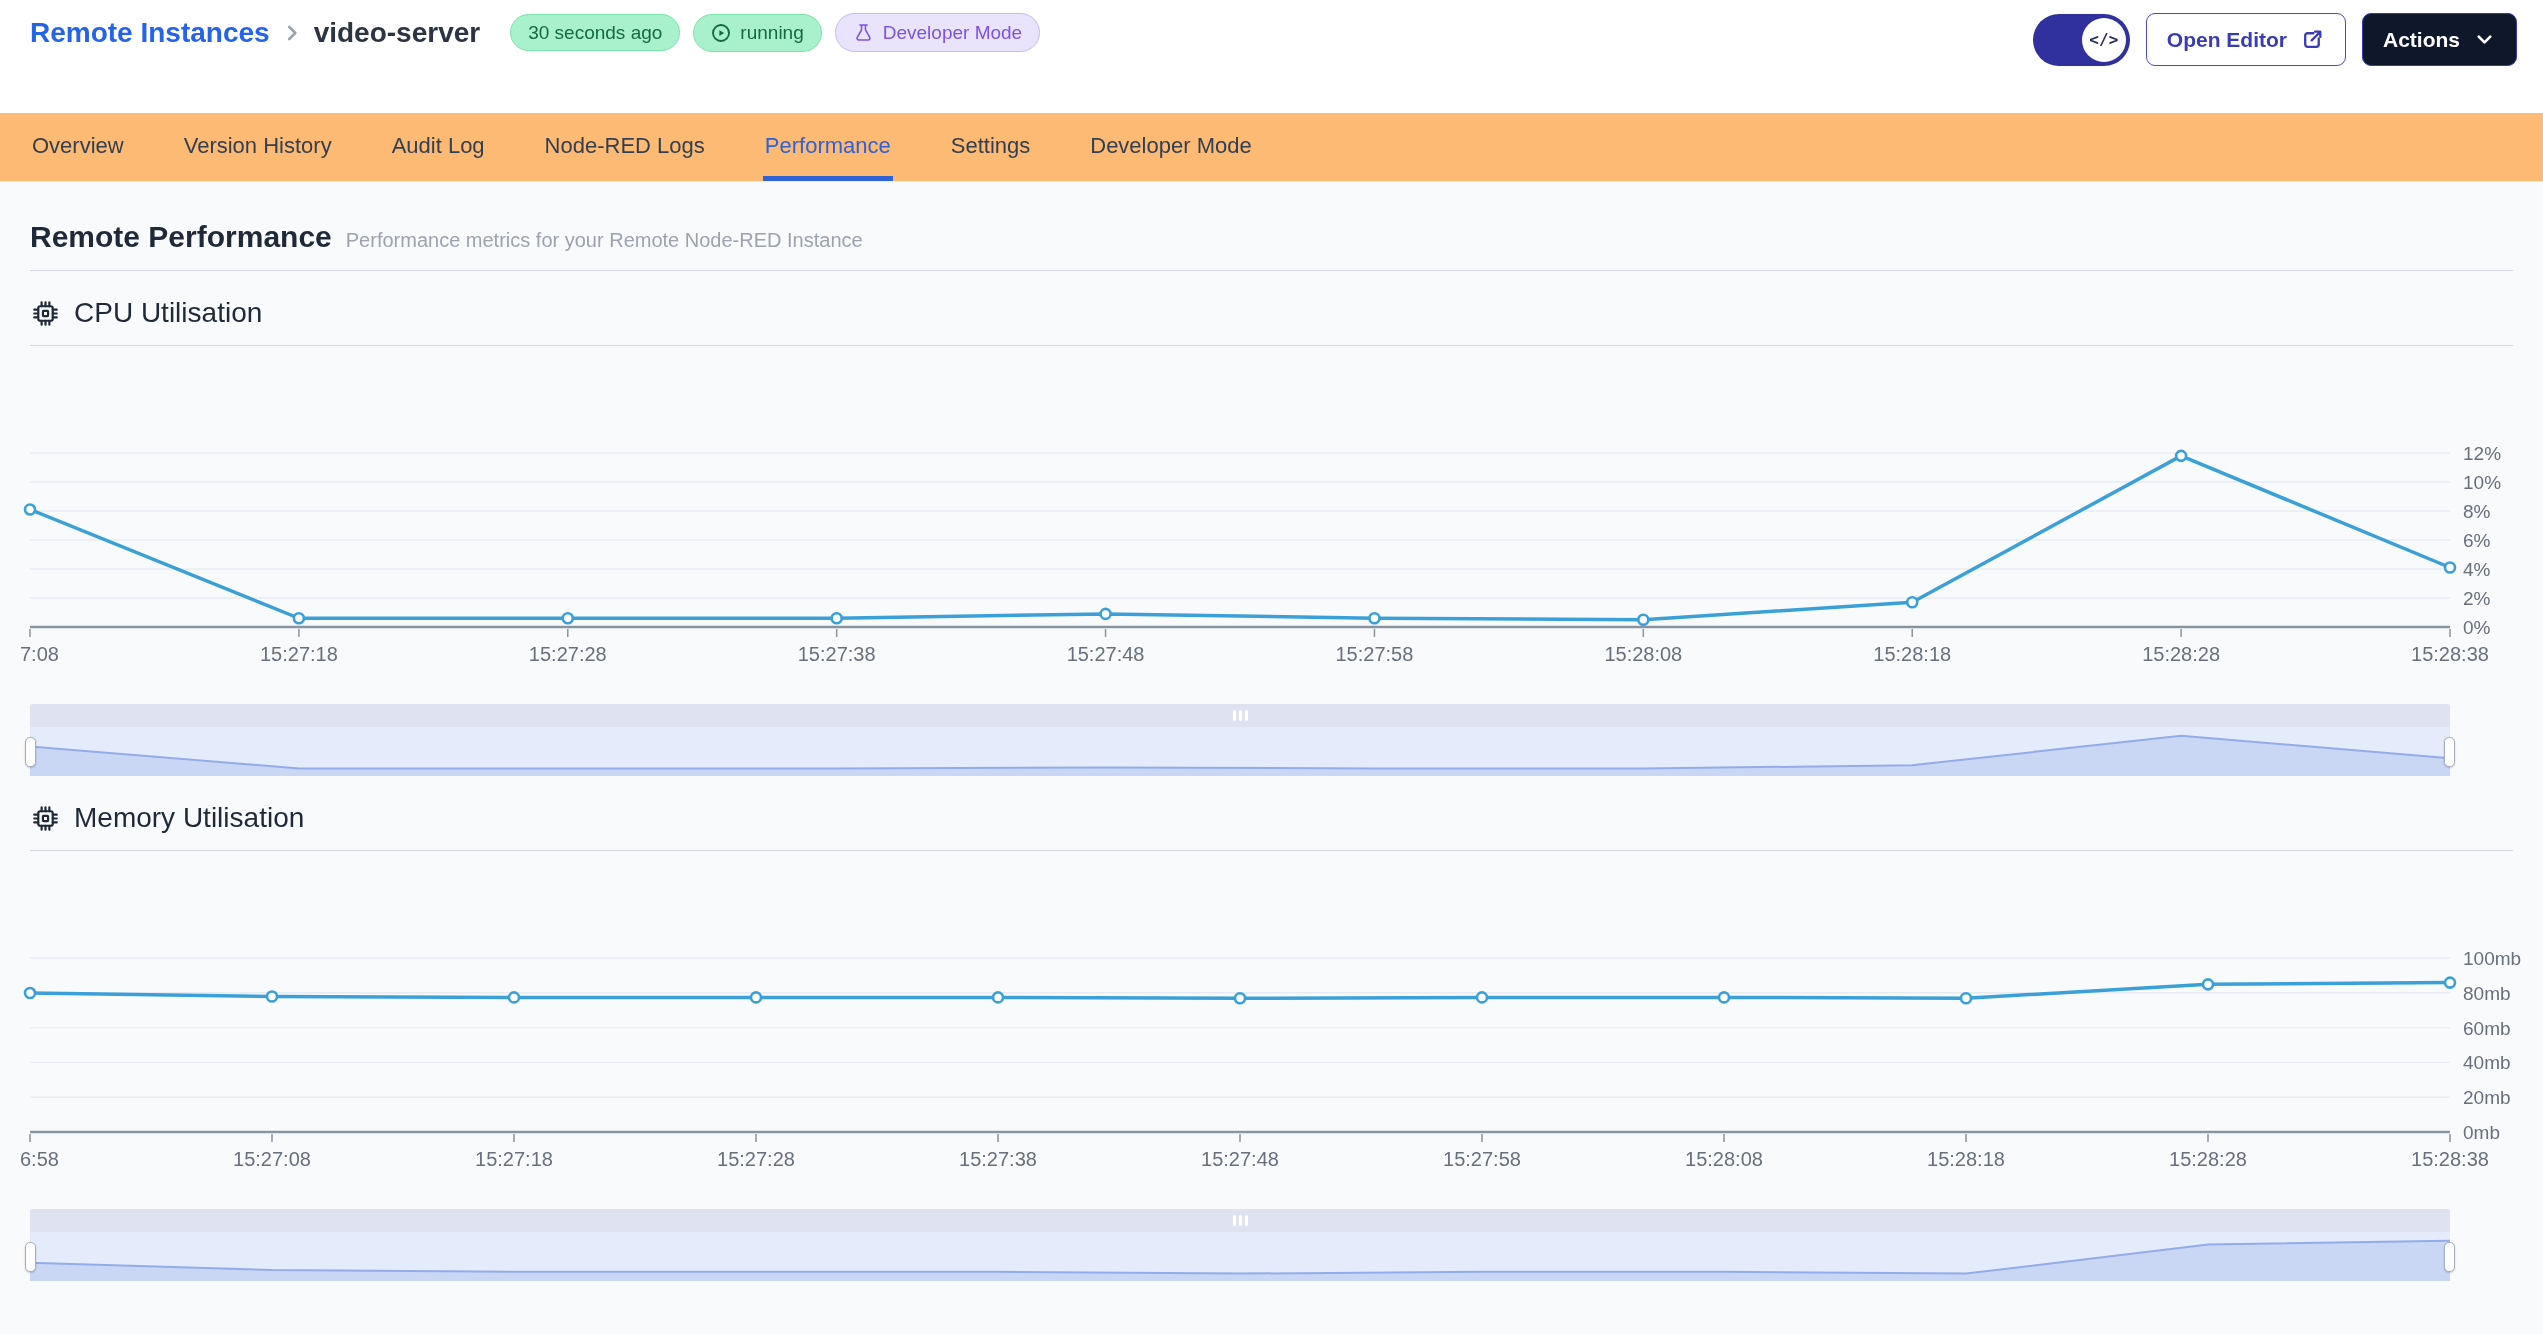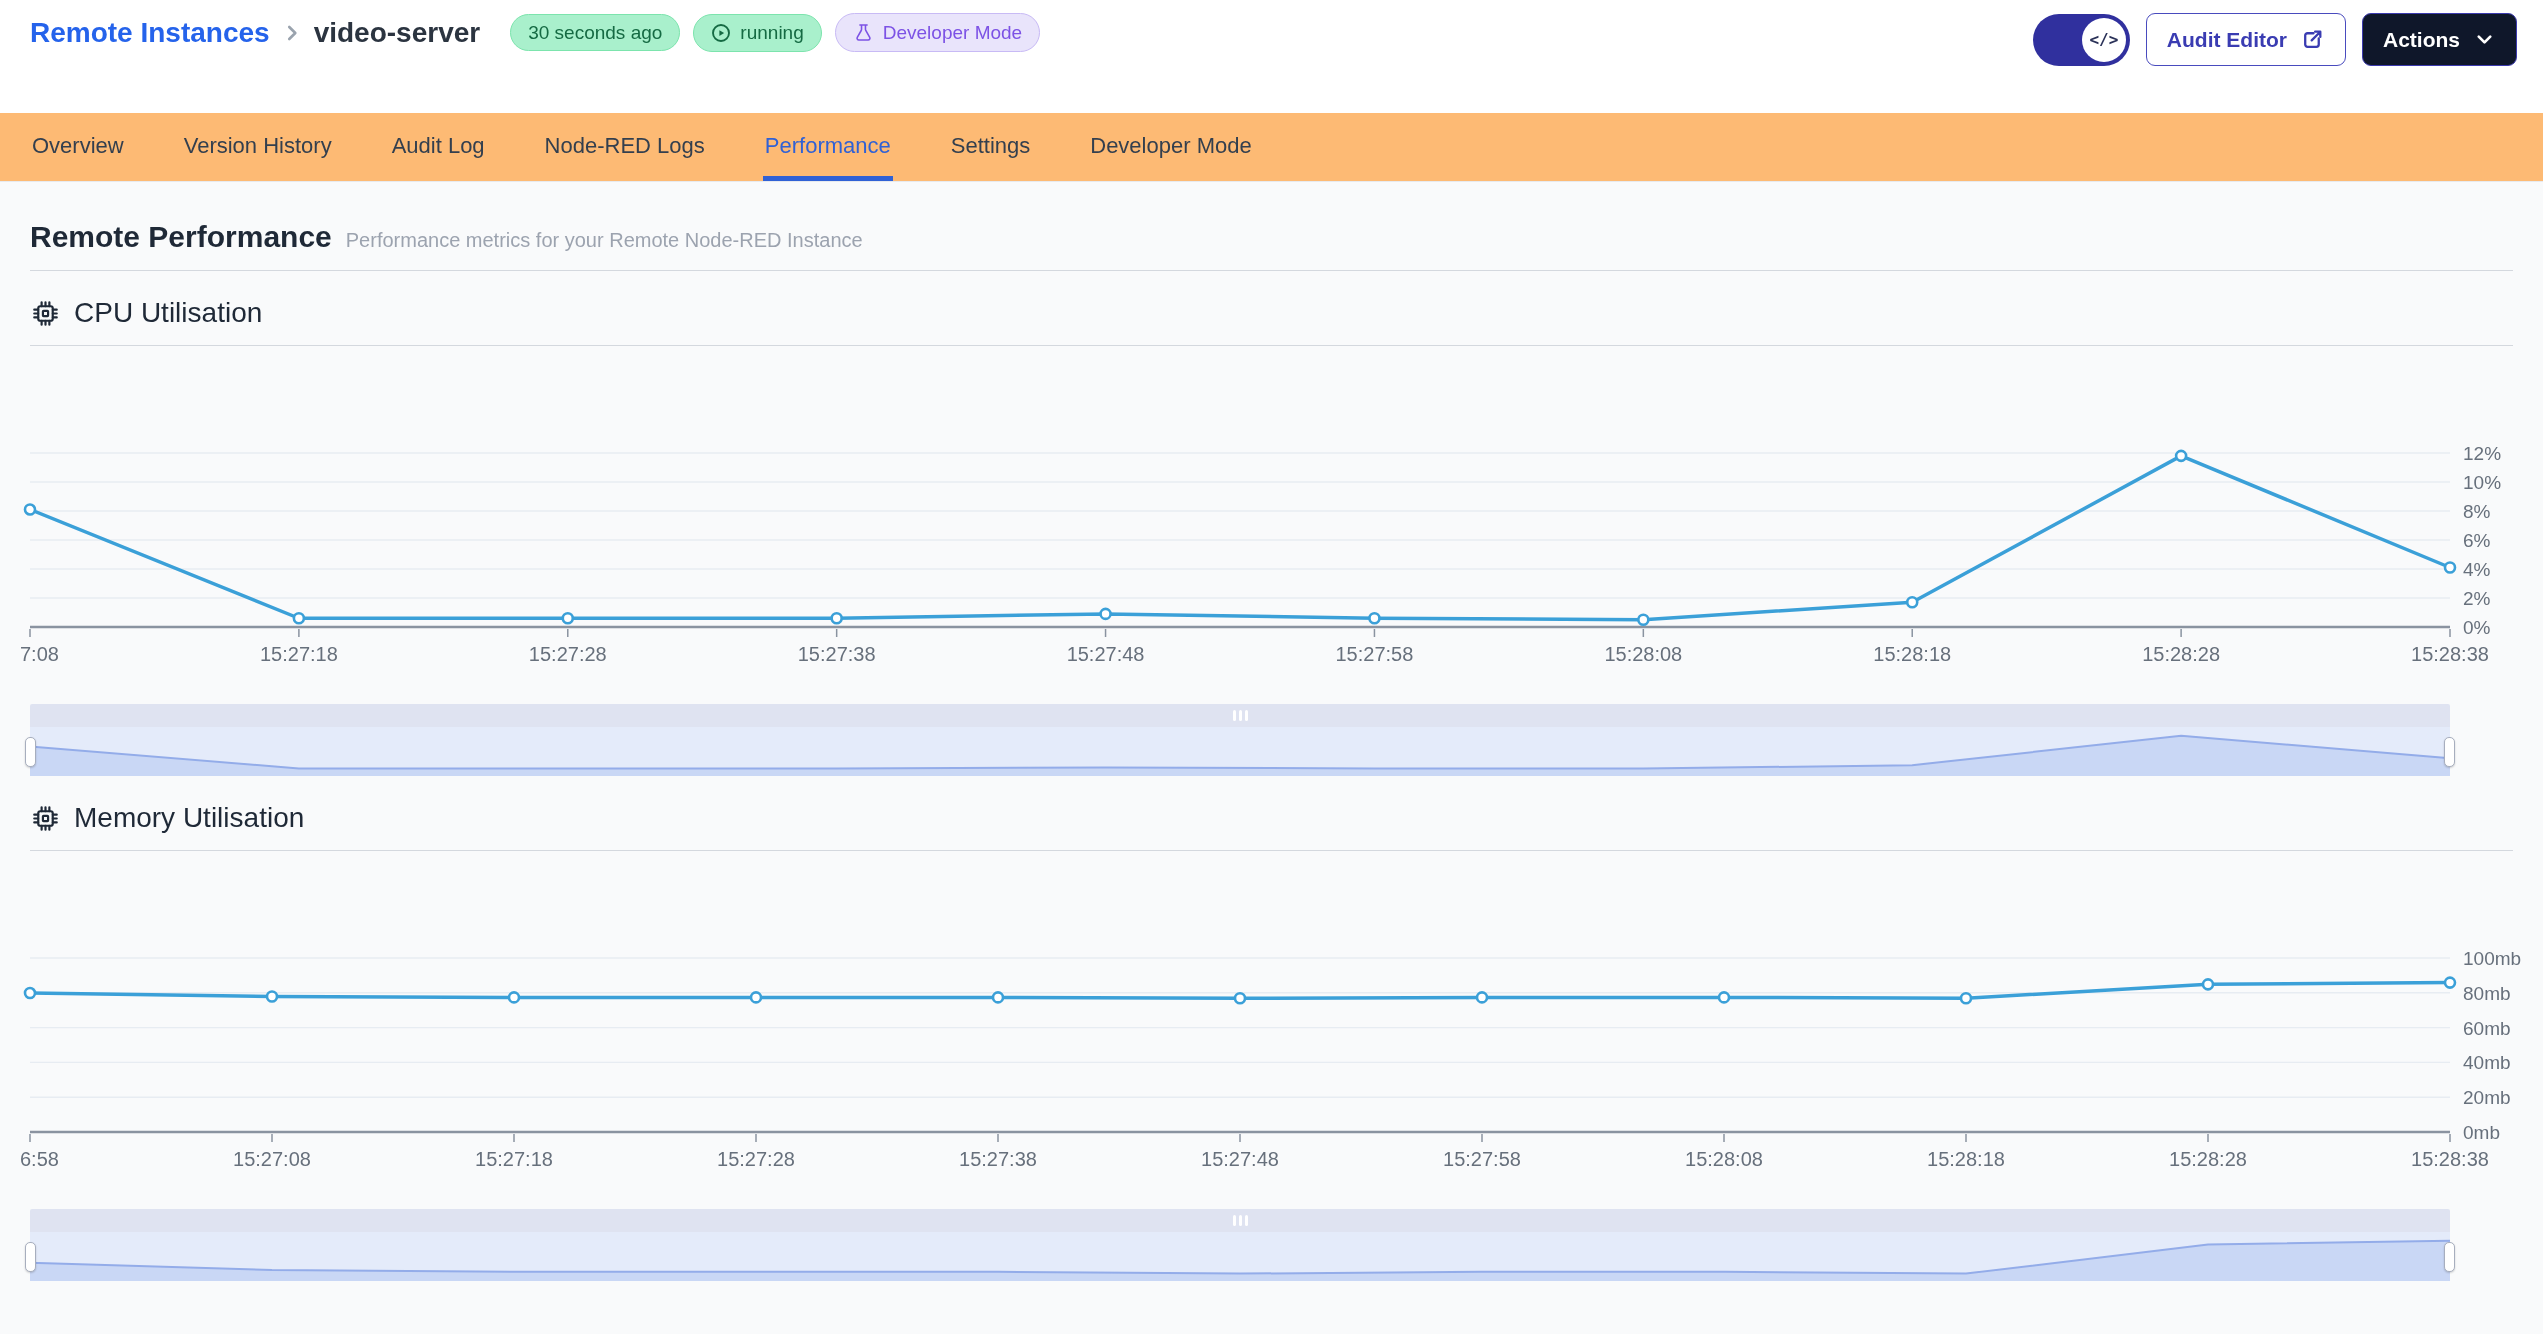--- a/index.html
+++ b/index.html
@@ -91,21 +91,21 @@
           <span>Developer Mode</span>
         </span>
       </span>
     </div>
   </div>
   <div class="topbar-right">
     <div class="toggle">
       <div class="knob">&lt;/&gt;</div>
     </div>
     <button class="btn outline">
-      <span>Audit Editor</span>
+      <span>Open Editor</span>
       <svg width="25" height="25" viewBox="0 0 24 24" fill="none">
         <path d="M13 6H7.2A2.2 2.2 0 005 8.2v8.6A2.2 2.2 0 007.2 19h8.6a2.2 2.2 0 002.2-2.2V11" stroke="#3A3CB2" stroke-width="2.2" stroke-linecap="round"></path>
         <path d="M14.5 4.5H19.5V9.5M19 5l-7.8 7.8" stroke="#3A3CB2" stroke-width="2.2" stroke-linecap="round" stroke-linejoin="round"></path>
       </svg>
     </button>
     <button class="btn solid">
       <span>Actions</span>
       <svg width="23" height="23" viewBox="0 0 24 24" fill="none">
         <path d="M6 9l6 6 6-6" stroke="#FFFFFF" stroke-width="2.8" stroke-linecap="round" stroke-linejoin="round"></path>
       </svg>

